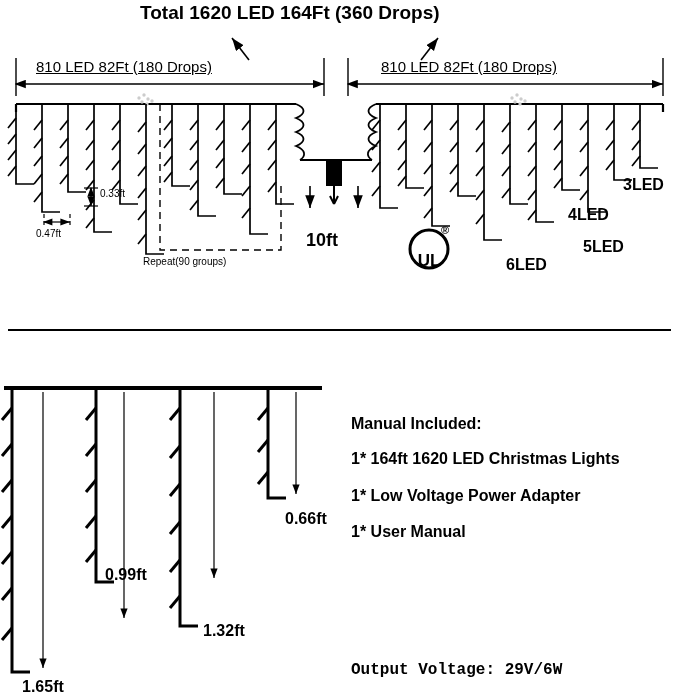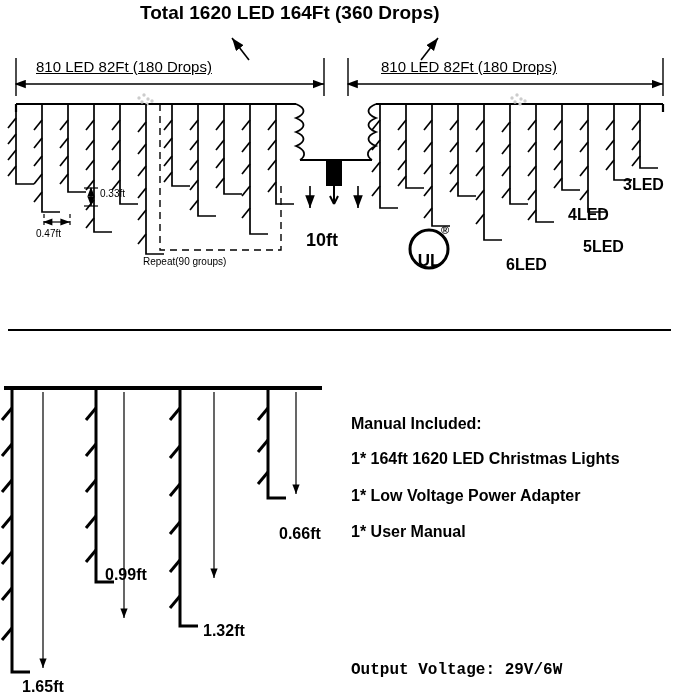--- a/index.html
+++ b/index.html
@@ -358,21 +358,21 @@
   <div class="lbl bold15" style="left:506px; top:256px;">6LED</div>
 
   <div style="position:absolute; left:408px; top:228px; width:42px; height:42px;">
     <svg viewBox="0 0 42 42" width="42" height="42">
       <circle cx="21" cy="21" r="19" fill="none" stroke="#000" stroke-width="3"></circle>
     </svg>
     <div class="ulbadge" style="left:0; top:12px; width:42px; height:42px; display:flex; align-items:center; justify-content:center; position:absolute; font-size:17px;">UL</div>
   </div>
   <div class="lbl" style="left:441px; top:224px; font-size:11px; font-weight:bold;">®</div>
 
-  <div class="lbl bold15" style="left:279px; top:510px;margin-top:15px;">0.66ft</div>
+  <div class="lbl bold15" style="left:285px; top:510px;">0.66ft</div>
   <div class="lbl bold15" style="left:105px; top:566px;">0.99ft</div>
   <div class="lbl bold15" style="left:203px; top:622px;">1.32ft</div>
   <div class="lbl bold15" style="left:22px; top:678px;">1.65ft</div>
 
   <div class="lbl pkg" style="left:351px; top:415px;">Manual Included:</div>
   <div class="lbl pkg" style="left:351px; top:450px;">1* 164ft 1620 LED Christmas Lights</div>
   <div class="lbl pkg" style="left:351px; top:487px;">1* Low Voltage Power Adapter</div>
   <div class="lbl pkg" style="left:351px; top:523px;">1* User Manual</div>
 
   <div class="lbl pkg" style="left:351px; top:661px;font-family:Liberation Mono, monospace;">Output Voltage: 29V/6W</div>

